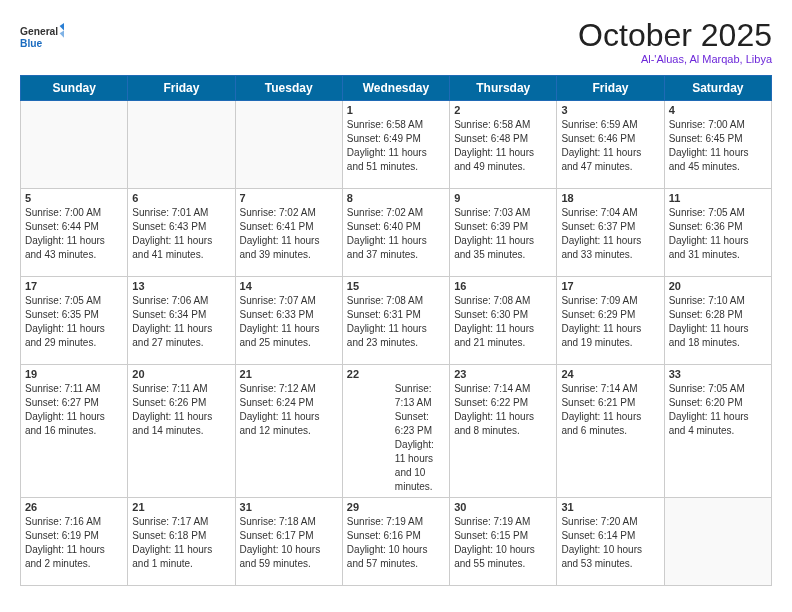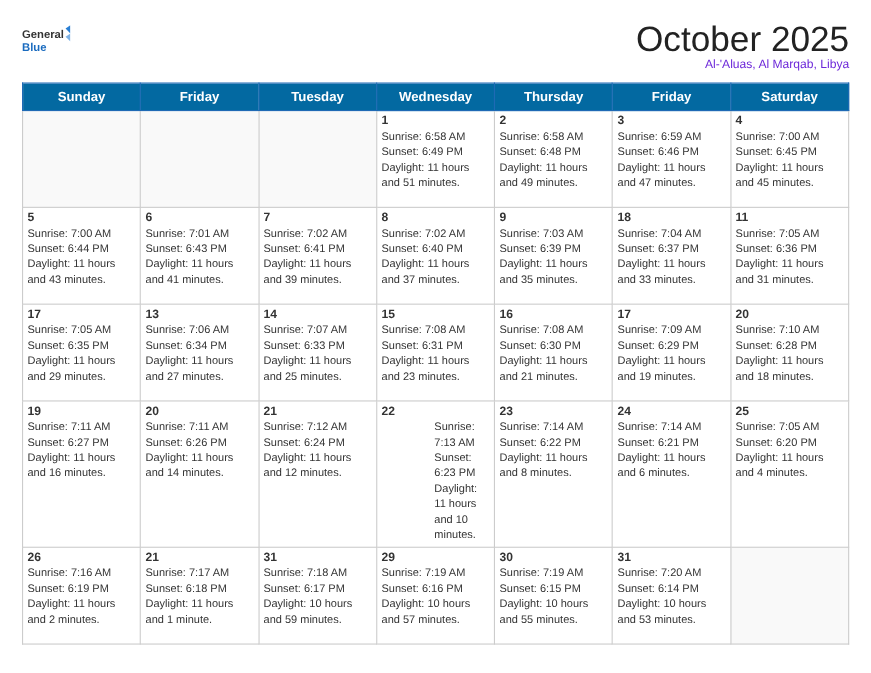--- a/index.html
+++ b/index.html
@@ -284,21 +284,21 @@
 and 8 minutes.</div>
           </td>
           <td>
             <span class="day-num">24</span>
             <div class="day-info" style="white-space: pre-line;">Sunrise: 7:14 AM
 Sunset: 6:21 PM
 Daylight: 11 hours
 and 6 minutes.</div>
           </td>
           <td>
-            <span class="day-num">25</span>
+            <span class="day-num">33</span>
             <div class="day-info" style="white-space: pre-line;">Sunrise: 7:05 AM
 Sunset: 6:20 PM
 Daylight: 11 hours
 and 4 minutes.</div>
           </td>
         </tr>
         <tr>
           <td>
             <span class="day-num">26</span>
             <div class="day-info" style="white-space: pre-line;">Sunrise: 7:16 AM

